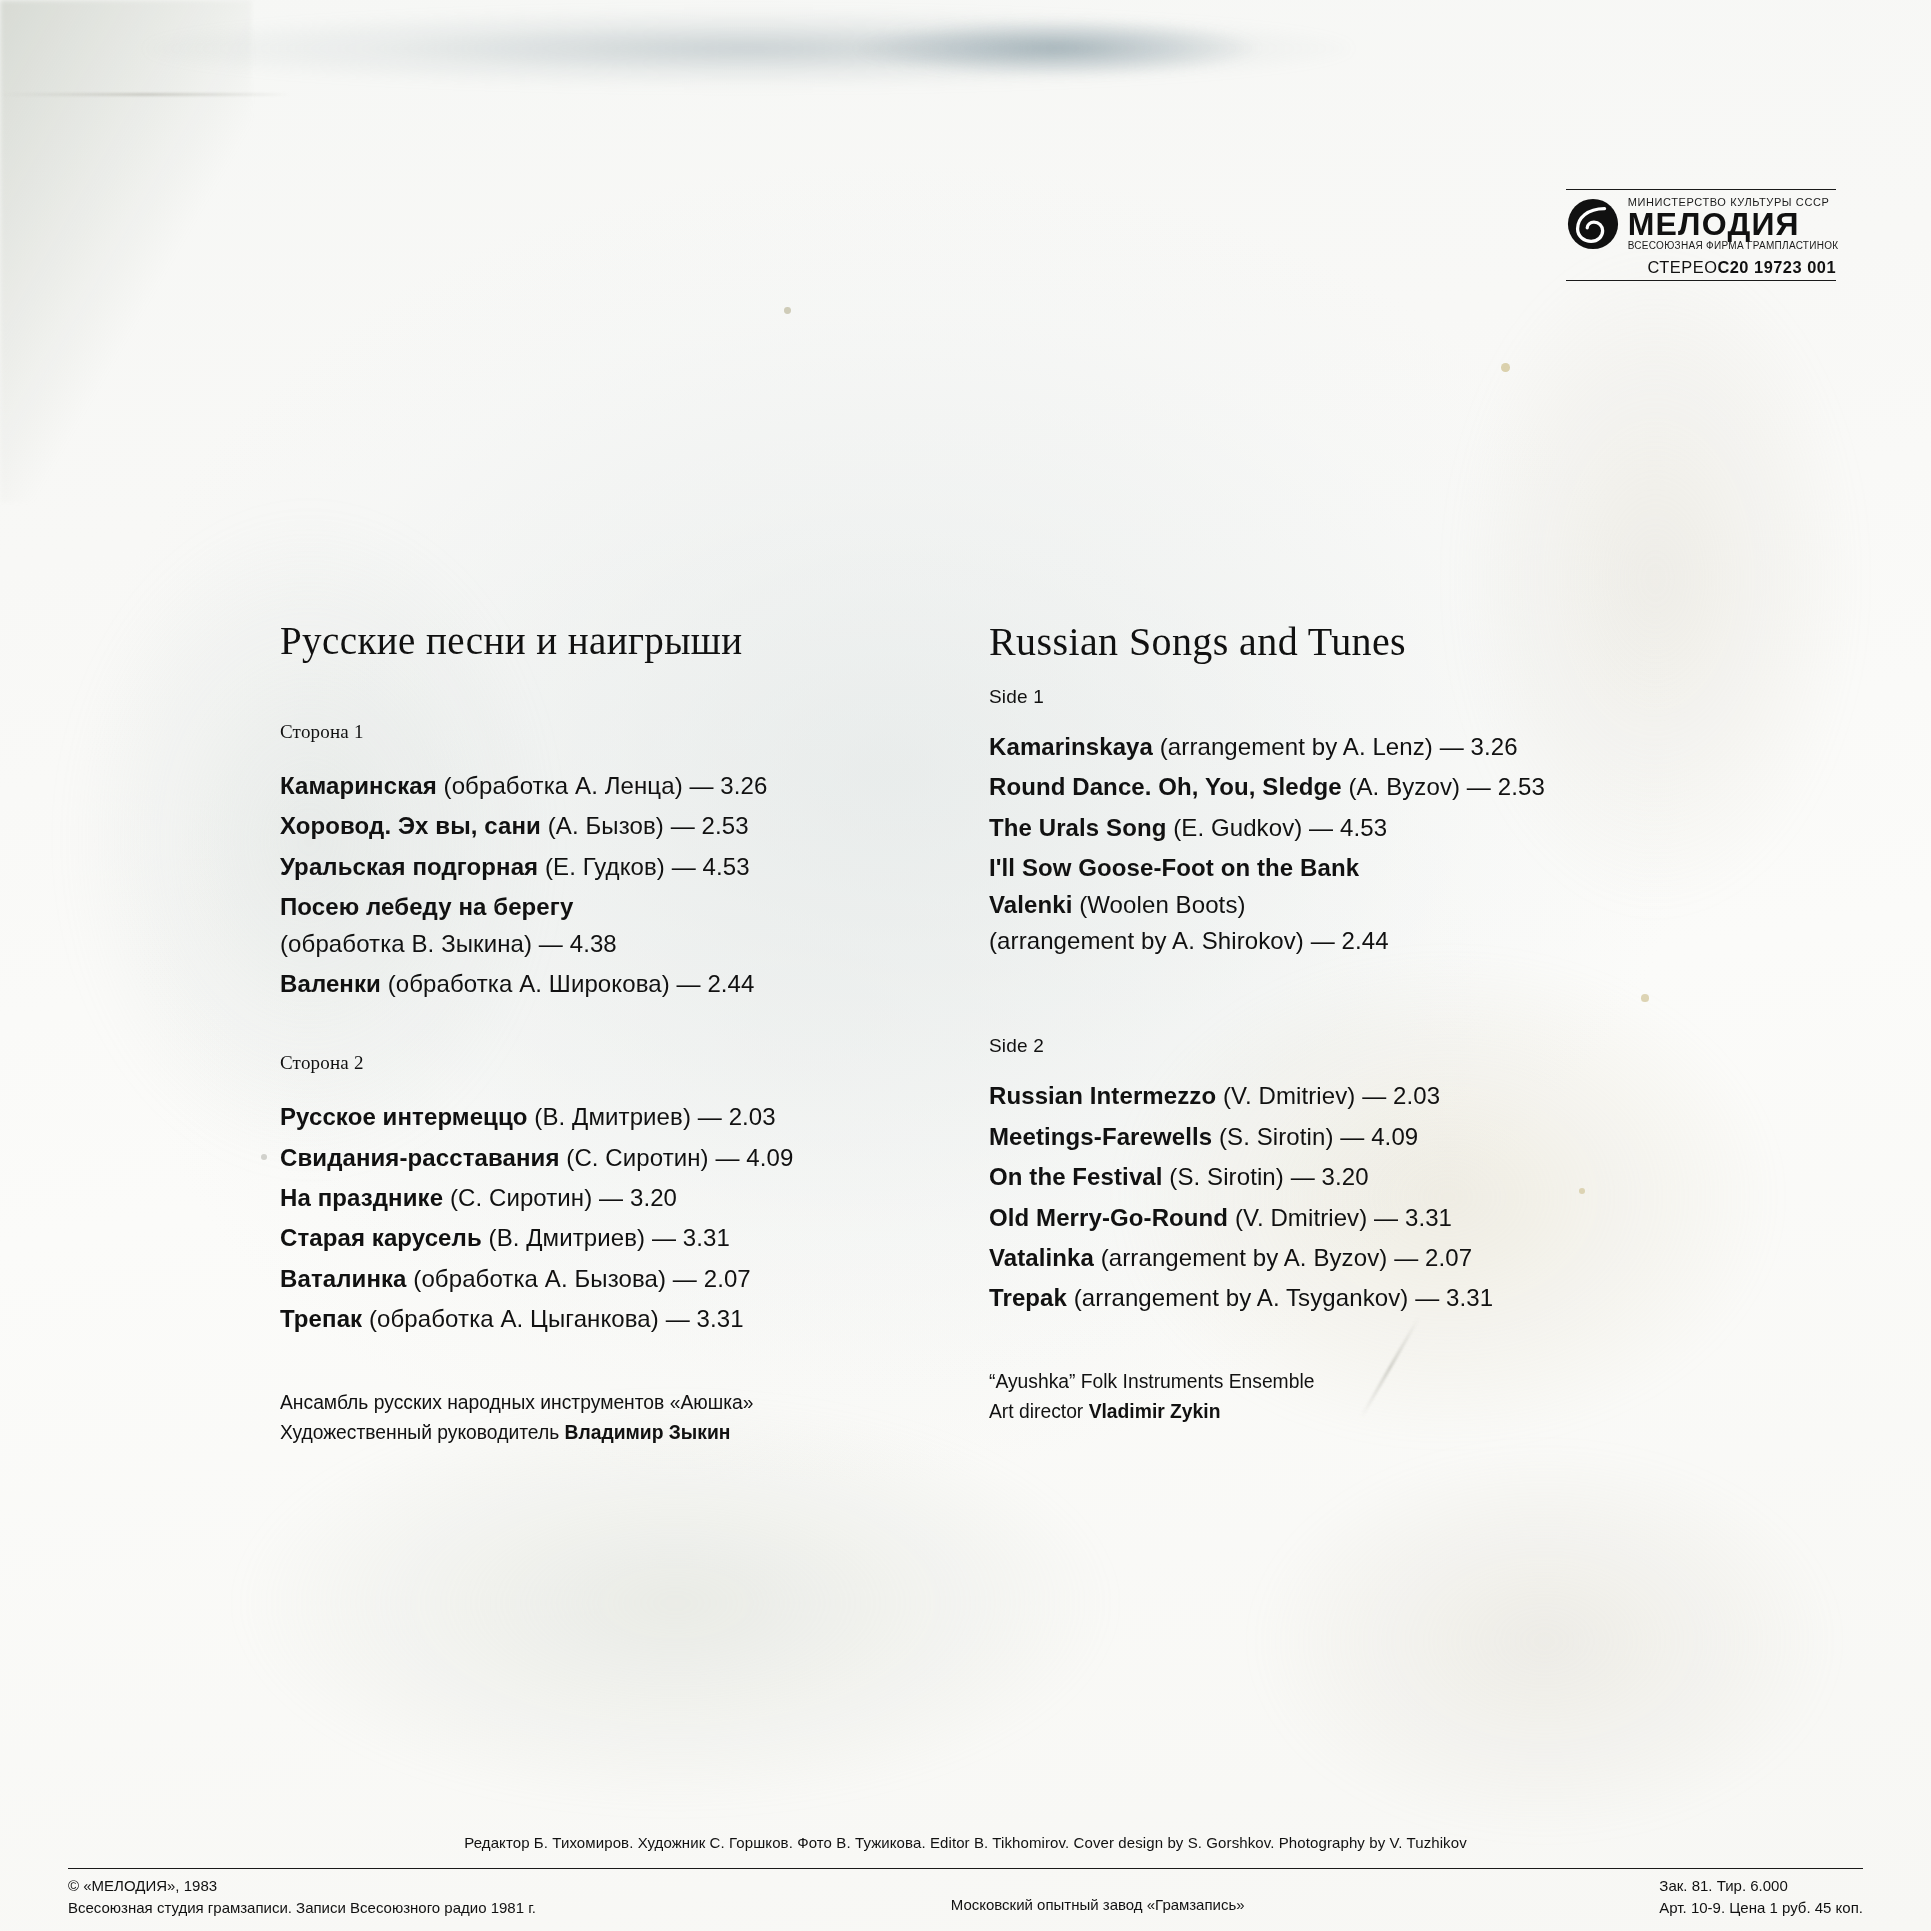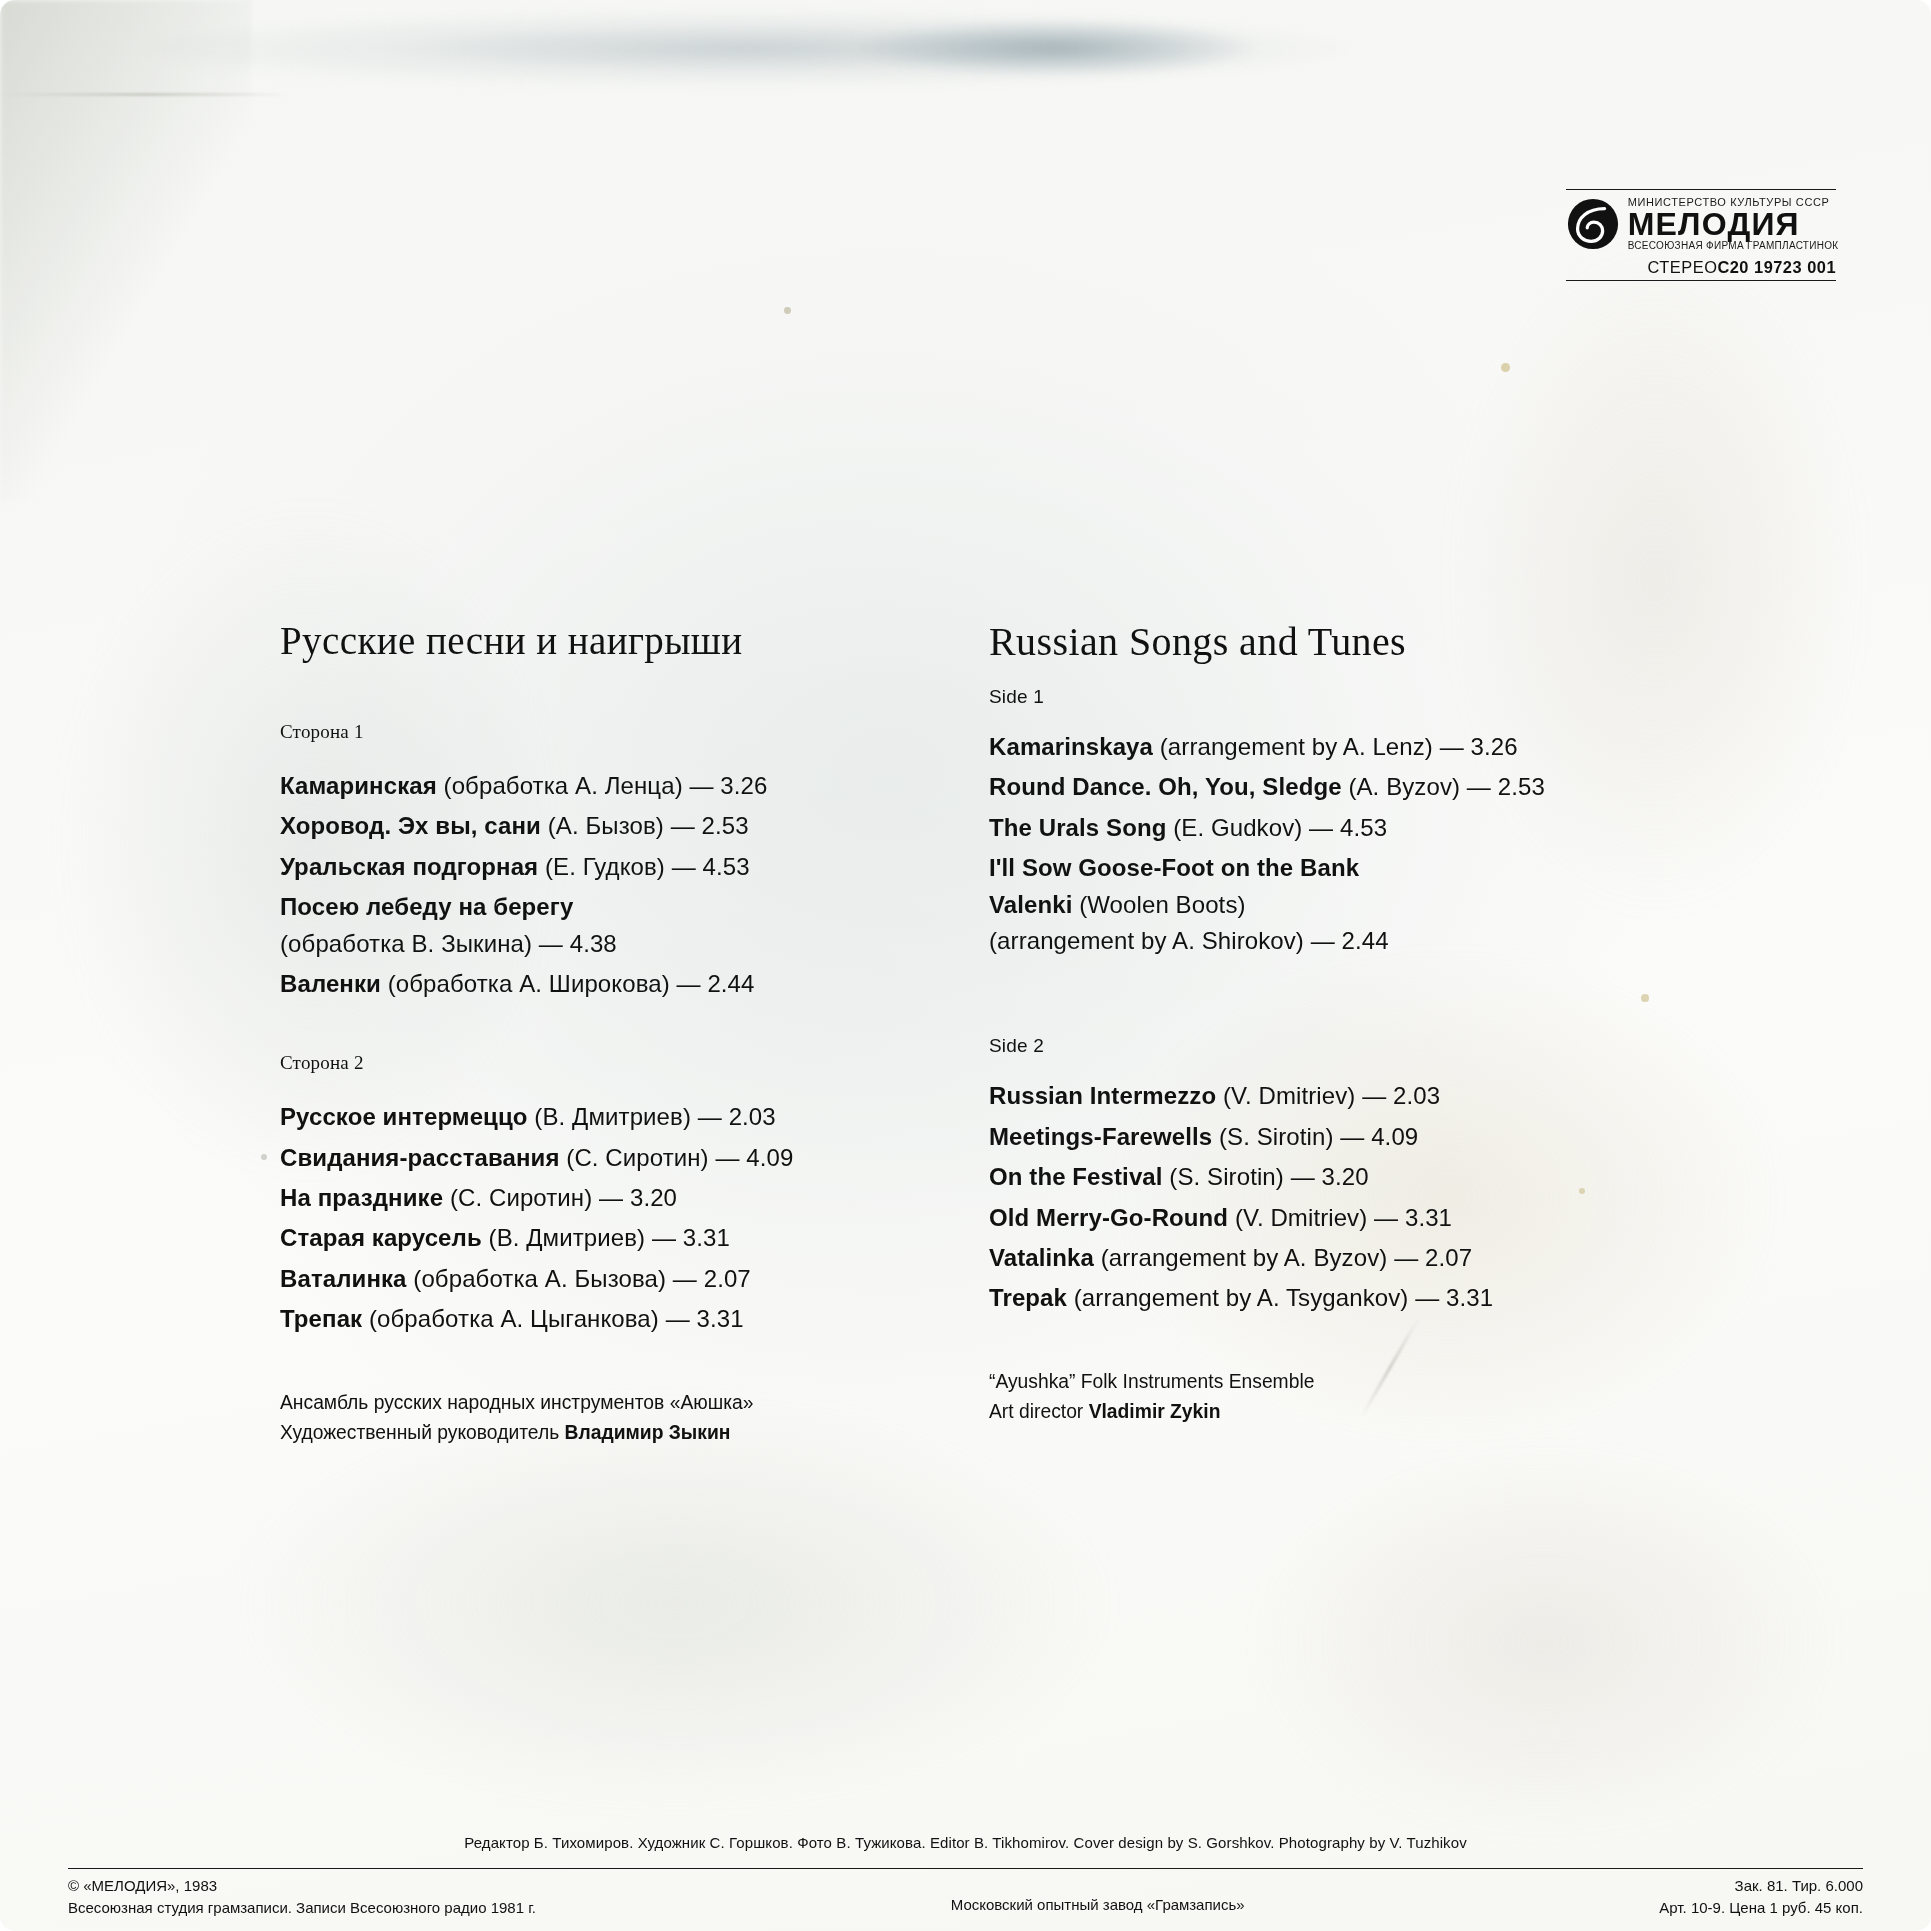--- a/index.html
+++ b/index.html
@@ -16,21 +16,20 @@
   }
   .sleeve {
     position: relative;
     width: 1931px;
     height: 1931px;
     background:
       radial-gradient(ellipse 58% 44% at 46% 40%, rgba(222,228,228,0.55) 0%, rgba(240,243,243,0.25) 55%, rgba(255,255,255,0) 72%),
       radial-gradient(ellipse 50% 36% at 42% 52%, rgba(236,238,236,0.5) 0%, rgba(255,255,255,0) 70%),
       linear-gradient(170deg, #f6f7f5 0%, #f8f8f6 25%, #fbfbf9 55%, #f7f7f4 100%);
     overflow: hidden;
-    border-radius: 15px;
   }
   
   .stain {
     position: absolute;
     border-radius: 50%;
     pointer-events: none;
   }
   .s1 { left: 145px; top: 9.7px; width: 1207px; height: 77px;
         background: radial-gradient(ellipse at center, rgba(120,140,150,0.35) 0%, rgba(150,165,170,0.12) 45%, rgba(255,255,255,0) 75%);
         filter: blur(5.8px); }
@@ -191,21 +190,21 @@
     border-top: 1.4px solid #1a1a1a;
     padding-top: 5.8px;
     font-size: 15px;
     color: #111;
     display: flex;
     justify-content: space-between;
     align-items: flex-start;
   }
   .f-left { line-height: 1.45; }
   .f-center { line-height: 1.45; padding-top: 19.3px; }
-  .f-right { line-height: 1.45; text-align: right; }
+  .f-right { line-height: 1.45; text-align: left; }
 </style>
 </head>
 <body>
 
 <div class="sleeve">
 
   <div class="stain s3"></div>
   <div class="stain s1"></div>
   <div class="stain s2"></div>
   <div class="stain s6"></div>

